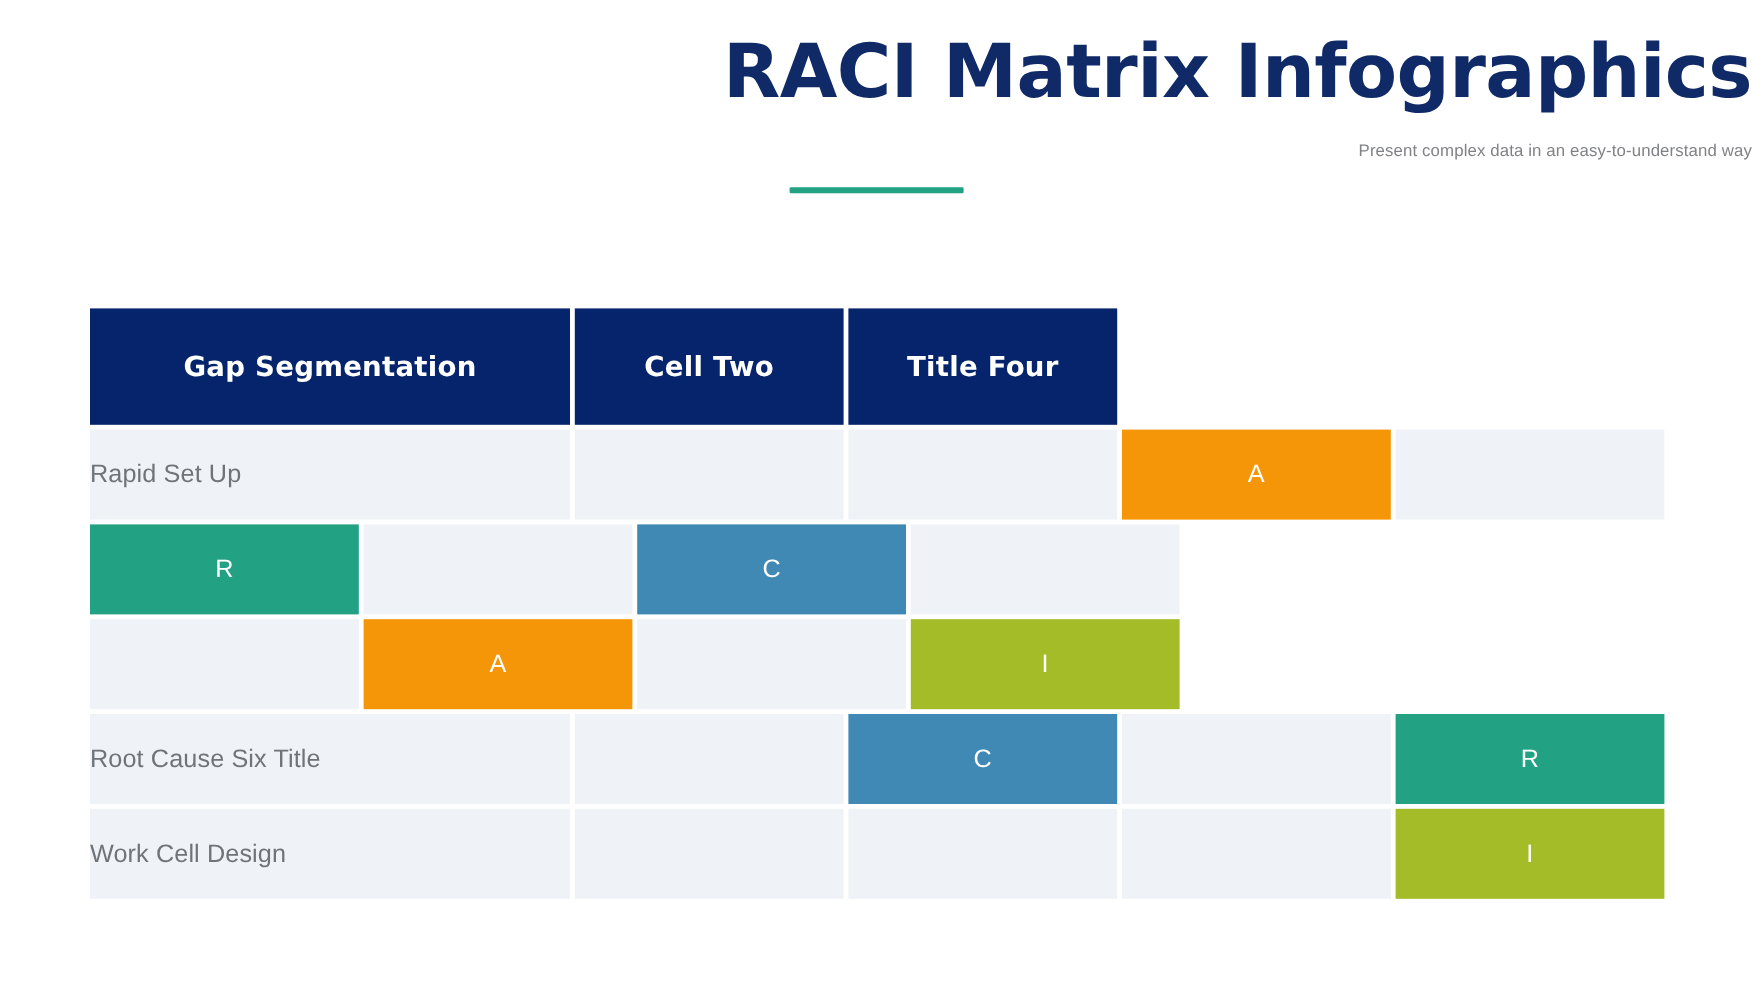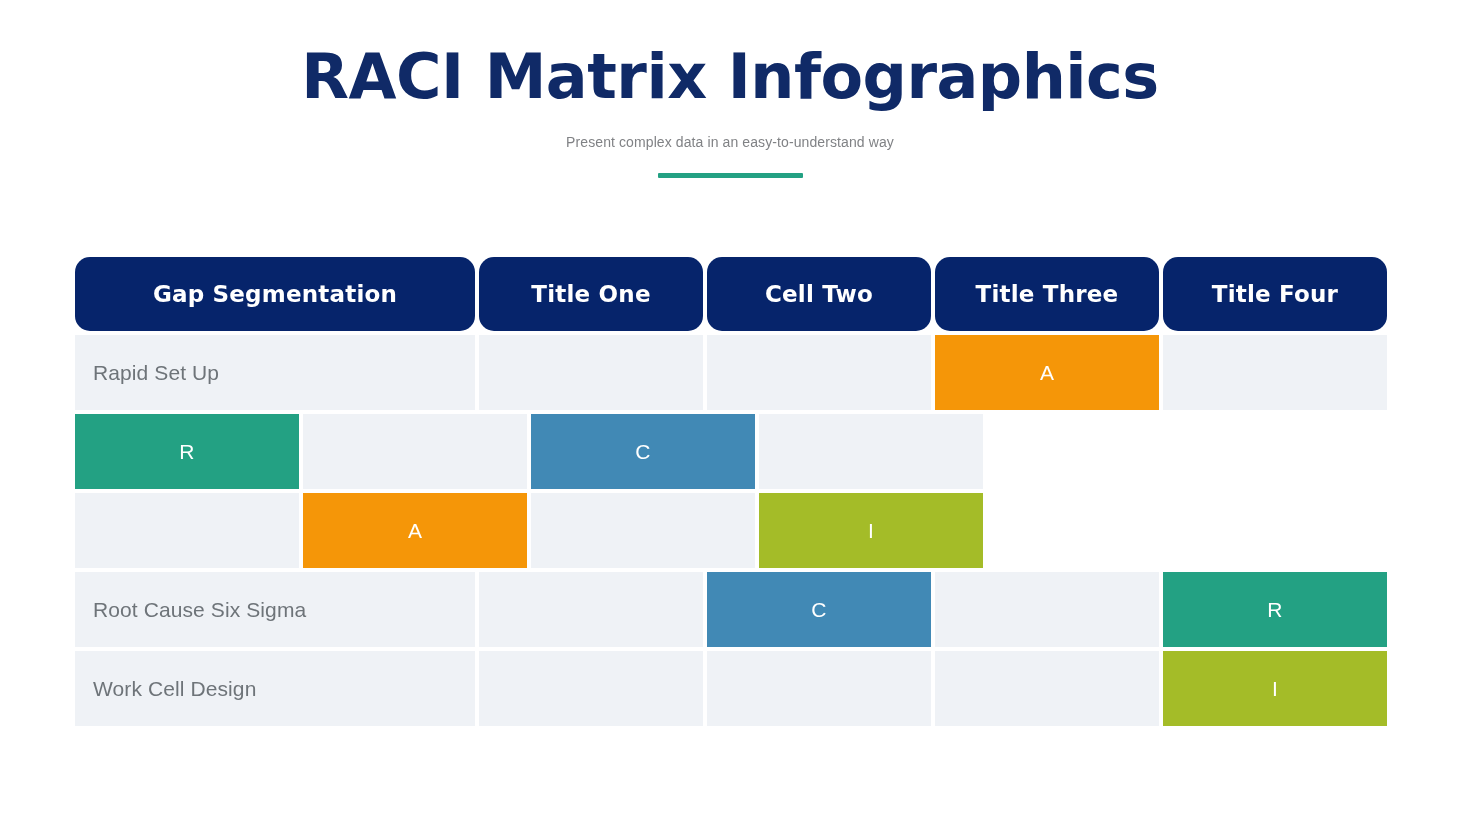--- a/index.html
+++ b/index.html
@@ -18,22 +18,22 @@
     position: relative;
     width: 1460px;
     height: 821px;
     background: #ffffff;
     box-sizing: border-box;
   }
 
   
   .header {
     width: 100%;
-    text-align: center;
-    padding-top: 46px;
+    text-align: right;
+    padding-top: 29px;
   }
   .slide-title {
     font-family: "DejaVu Sans", sans-serif;
     font-size: 62px;
     line-height: 1.0;
     font-weight: bold;
     color: #102A67;
     letter-spacing: -0.5px;
     margin: 0;
   }
@@ -79,44 +79,43 @@
     margin-right: 0;
   }
 
   
   .col-label  { width: 400px; flex: 0 0 400px; }
   .col-data   { width: 224px; flex: 0 0 224px; }
 
   
   .header-row .cell {
     background: #06246B;
-    height: 74px;
+    height: 97px;
     justify-content: center;
-    border-radius: 15px;
   }
   .header-row .col-label {
     justify-content: center;
   }
   .header-cell-text {
     font-family: "DejaVu Sans", sans-serif;
     font-size: 23px;
     font-weight: bold;
     color: #ffffff;
     letter-spacing: 0.2px;
   }
 
   
   .body-row .cell {
     height: 75px;
     justify-content: center;
     background: #EFF2F6;
   }
   .body-row .col-label {
     justify-content: flex-start;
-    padding-left: 18px;
+    padding-left: 0;
     background: #EFF2F6;
   }
   .row-label-text {
     font-family: "Liberation Sans", sans-serif;
     font-size: 21px;
     font-weight: normal;
     color: #6E7479;
     letter-spacing: 0.1px;
   }
   .cell-letter {
@@ -145,27 +144,21 @@
     <div class="accent-rule"></div>
   </div>
 
   <div class="matrix">
 
   <div class="matrix-row header-row">
         <div class="cell col-label">
           <span class="header-cell-text">Gap Segmentation</span>
         </div>
         <div class="cell col-data">
-          <span class="header-cell-text">Title One</span>
-        </div>
-        <div class="cell col-data">
           <span class="header-cell-text">Cell Two</span>
-        </div>
-        <div class="cell col-data">
-          <span class="header-cell-text">Title Three</span>
         </div>
         <div class="cell col-data">
           <span class="header-cell-text">Title Four</span>
         </div>
       </div>
       <div class="matrix-row body-row">
         <div class="cell col-label">
           <span class="row-label-text">Rapid Set Up</span>
         </div>
         <div class="cell col-data fill-empty">
@@ -204,21 +197,21 @@
         </div>
         <div class="cell col-data fill-empty">
           <span class="cell-letter"></span>
         </div>
         <div class="cell col-data fill-I">
           <span class="cell-letter">I</span>
         </div>
       </div>
       <div class="matrix-row body-row">
         <div class="cell col-label">
-          <span class="row-label-text">Root Cause Six Sigma</span>
+          <span class="row-label-text">Root Cause Six Title</span>
         </div>
         <div class="cell col-data fill-empty">
           <span class="cell-letter"></span>
         </div>
         <div class="cell col-data fill-C">
           <span class="cell-letter">C</span>
         </div>
         <div class="cell col-data fill-empty">
           <span class="cell-letter"></span>
         </div>

